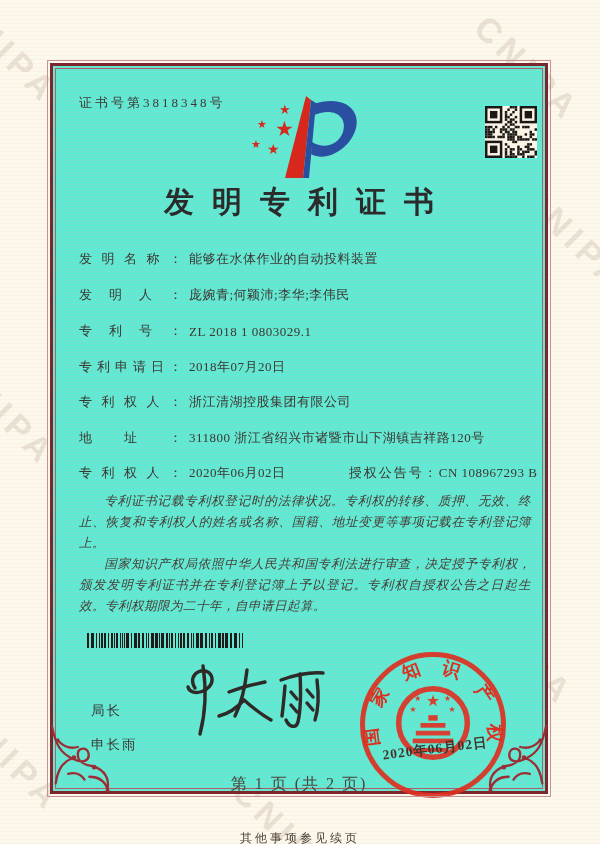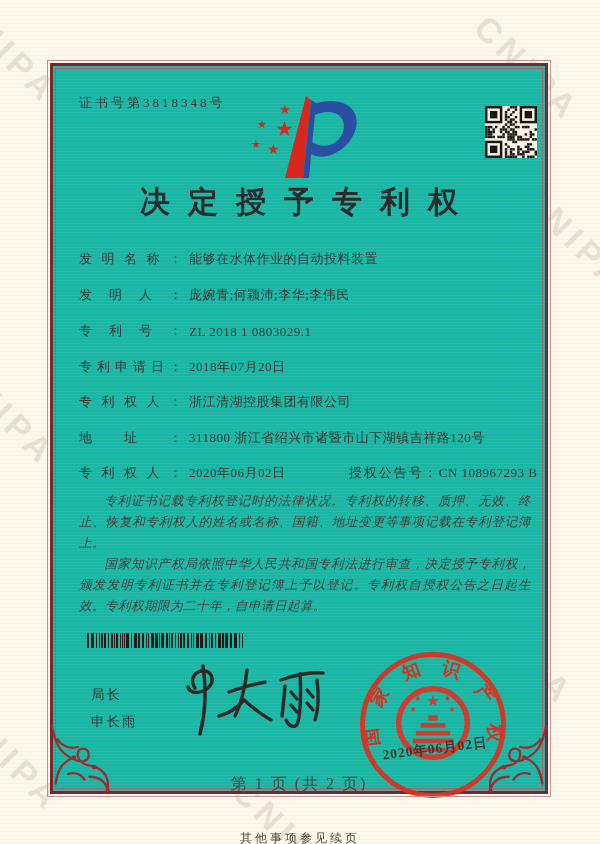--- a/index.html
+++ b/index.html
@@ -18,21 +18,21 @@
     position:absolute;
     font-family:"Liberation Sans","DejaVu Sans",sans-serif;
     font-weight:bold;font-size:34px;letter-spacing:6px;
     color:rgba(158,136,114,0.20);
     transform:rotate(45deg);transform-origin:left top;
     white-space:nowrap;pointer-events:none;user-select:none;
   }
   
   .frame{
     position:absolute;left:50px;top:63px;width:498px;height:731px;
-    border:3px solid #7e262e;background:#14b8a6;
+    border:3px solid #7e262e;background:#5eead4;
     box-sizing:border-box;
   }
   .frame::before{
     content:"";position:absolute;inset:2px;border:1px solid #a8606a;pointer-events:none;
   }
   .frame::after{
     content:"";position:absolute;inset:-6px;border:1px solid #c39297;pointer-events:none;
   }
   .frame-texture{
     position:absolute;inset:0;pointer-events:none;
@@ -67,21 +67,21 @@
   .paras{
     position:absolute;left:26px;top:425px;width:452px;
     font-style:italic;font-size:12.6px;line-height:21px;
     color:#46403a;letter-spacing:0.4px;text-align:justify;
   }
   .paras p{margin:0;text-indent:2em;}
 
   .barcode{position:absolute;left:34px;top:567px;width:158px;height:15px;}
 
   .issuer{position:absolute;left:38px;top:620px;font-size:13.5px;color:#3b3733;letter-spacing:2px;}
-  .issuer div{margin-bottom:9px;}
+  .issuer div{margin-bottom:9px;margin-top:16px;}
   .signature{position:absolute;left:112px;top:590px;width:180px;height:90px;}
 
   .seal{
     position:absolute;left:307px;top:586px;width:146px;height:146px;
     border-radius:50%;
   }
   .seal .ring{
     position:absolute;inset:0;border-radius:50%;
     border:5px solid rgba(221,47,31,0.92);box-sizing:border-box;
   }
@@ -297,21 +297,21 @@
         <rect x="2.4761904761904763" y="2.4761904761904763" width="12.380952380952381" height="12.380952380952381" fill="#fbf4e6"></rect>
         <rect x="4.9523809523809526" y="4.9523809523809526" width="7.428571428571429" height="7.428571428571429" fill="#1a1714"></rect>
         <rect x="34.66666666666667" y="0" width="17.333333333333336" height="17.333333333333336" fill="#1a1714"></rect>
         <rect x="37.142857142857146" y="2.4761904761904763" width="12.380952380952381" height="12.380952380952381" fill="#fbf4e6"></rect>
         <rect x="39.61904761904762" y="4.9523809523809526" width="7.428571428571429" height="7.428571428571429" fill="#1a1714"></rect>
         <rect x="0" y="34.66666666666667" width="17.333333333333336" height="17.333333333333336" fill="#1a1714"></rect>
         <rect x="2.4761904761904763" y="37.142857142857146" width="12.380952380952381" height="12.380952380952381" fill="#fbf4e6"></rect>
         <rect x="4.9523809523809526" y="39.61904761904762" width="7.428571428571429" height="7.428571428571429" fill="#1a1714"></rect>
       </svg></div>
 
-  <div class="title">决定授予专利权</div>
+  <div class="title">发明专利证书</div>
 
   <div class="rows">
     <div class="row" style="top:0;"><span class="lbl">发明名称：</span><span class="val">能够在水体作业的自动投料装置</span></div>
     <div class="row" style="top:36px;"><span class="lbl">发明人：</span><span class="val">庞婉青;何颖沛;李华;李伟民</span></div>
     <div class="row" style="top:72px;"><span class="lbl">专利号：</span><span class="val">ZL 2018 1 0803029.1</span></div>
     <div class="row" style="top:108px;"><span class="lbl">专利申请日：</span><span class="val">2018年07月20日</span></div>
     <div class="row" style="top:143px;"><span class="lbl">专利权人：</span><span class="val">浙江清湖控股集团有限公司</span></div>
     <div class="row" style="top:179px;"><span class="lbl">地址：</span><span class="val">311800 浙江省绍兴市诸暨市山下湖镇吉祥路120号</span></div>
     <div class="row" style="top:214px;">
       <span class="lbl">专利权人：</span><span class="val">2020年06月02日</span>

